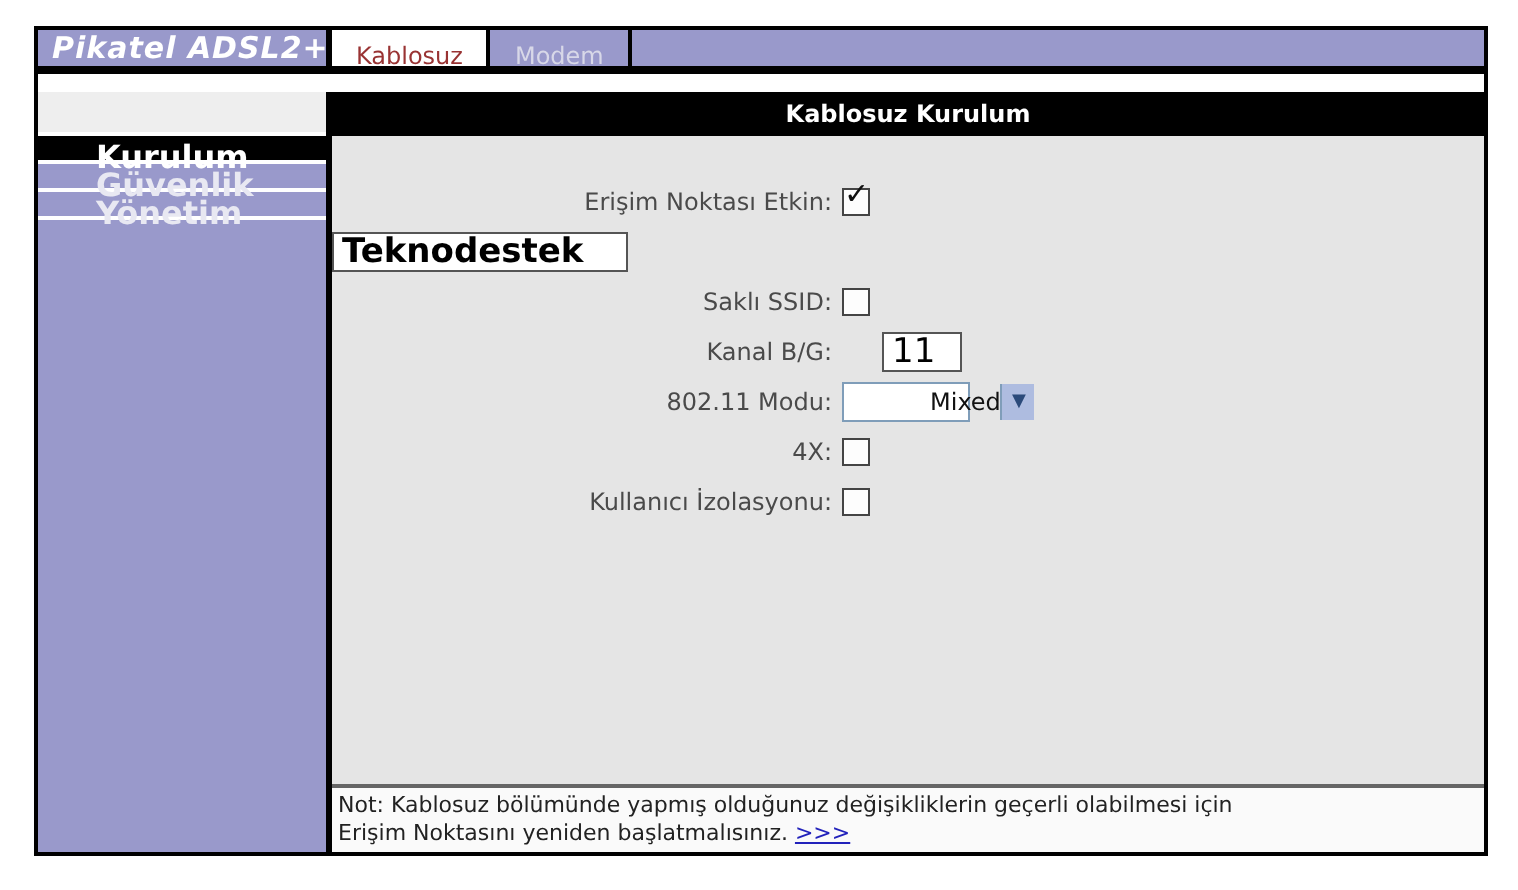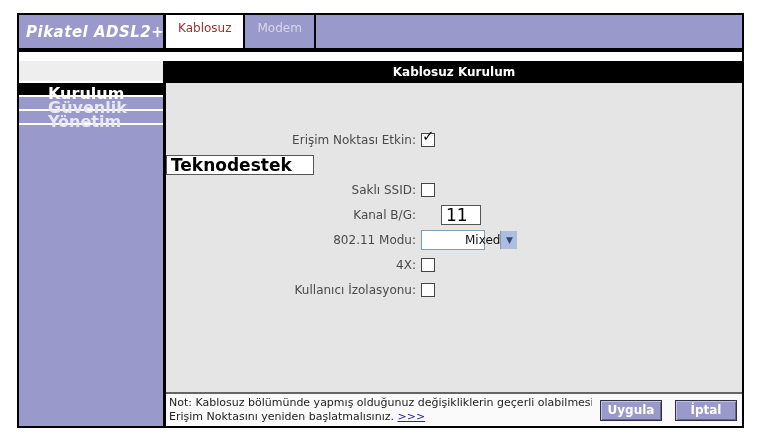--- a/index.html
+++ b/index.html
@@ -8,21 +8,21 @@
 
   .page {
     position: absolute; left: 17px; top: 13px;
     width: 727px; height: 415px;
     border: 2px solid #000;
     background: #fff;
     display: flex; flex-direction: column;
   }
 
   
-  .header-row { height: 33px; display: flex; background: #9999cb; flex: none; }
+  .header-row { height: 18px; display: flex; background: #9999cb; flex: none; }
   .logo-cell {
     width: 147px; flex: none;
     border-right: 3px solid #000;
     display: flex; align-items: center; padding-left: 7px;
   }
   .logo-text {
     color: #ffffff; font-weight: bold; font-style: italic;
     font-size: 15px; letter-spacing: 0.5px; white-space: nowrap;
   }
   .tabs { display: flex; }
@@ -54,21 +54,21 @@
   }
   .side-item.active { background: #000000; color: #ffffff; }
 
   .main { flex: 1; display: flex; flex-direction: column; background: #e5e5e5; min-width: 0; }
   .title-bar {
     height: 22px; flex: none; background: #000000;
     color: #ffffff; font-size: 12px; font-weight: bold;
     text-align: center; line-height: 22px;
   }
 
-  .form-area { flex: 1; padding-top: 44px; min-height: 0; }
+  .form-area { flex: 1; padding-top: 20px; min-height: 0; }
   .form-row { display: flex; align-items: center; height: 25px; }
   .form-label {
     width: 255px; flex: none; text-align: right; padding-right: 5px;
     font-size: 12px; color: #4a4a4a; white-space: nowrap;
   }
 
   .checkbox {
     width: 14px; height: 14px; background: #fdfdfd;
     border: 1px solid #444; position: relative; cursor: pointer; flex: none;
   }
@@ -192,21 +192,17 @@
         </div>
 
       </div>
 
       <div class="note-row">
         <div class="note-text">
           <span>Not: Kablosuz bölümünde yapmış olduğunuz değişikliklerin geçerli olabilmesi için</span><br>
           <span>Erişim Noktasını yeniden başlatmalısınız.</span>
           <span class="note-link">&gt;&gt;&gt;</span>
         </div>
-        <div class="footer-buttons">
-          <div class="btn">Uygula</div>
-          <div class="btn">İptal</div>
-        </div>
       </div>
 
     </div>
   </div>
 </div>
 
 </body></html>

